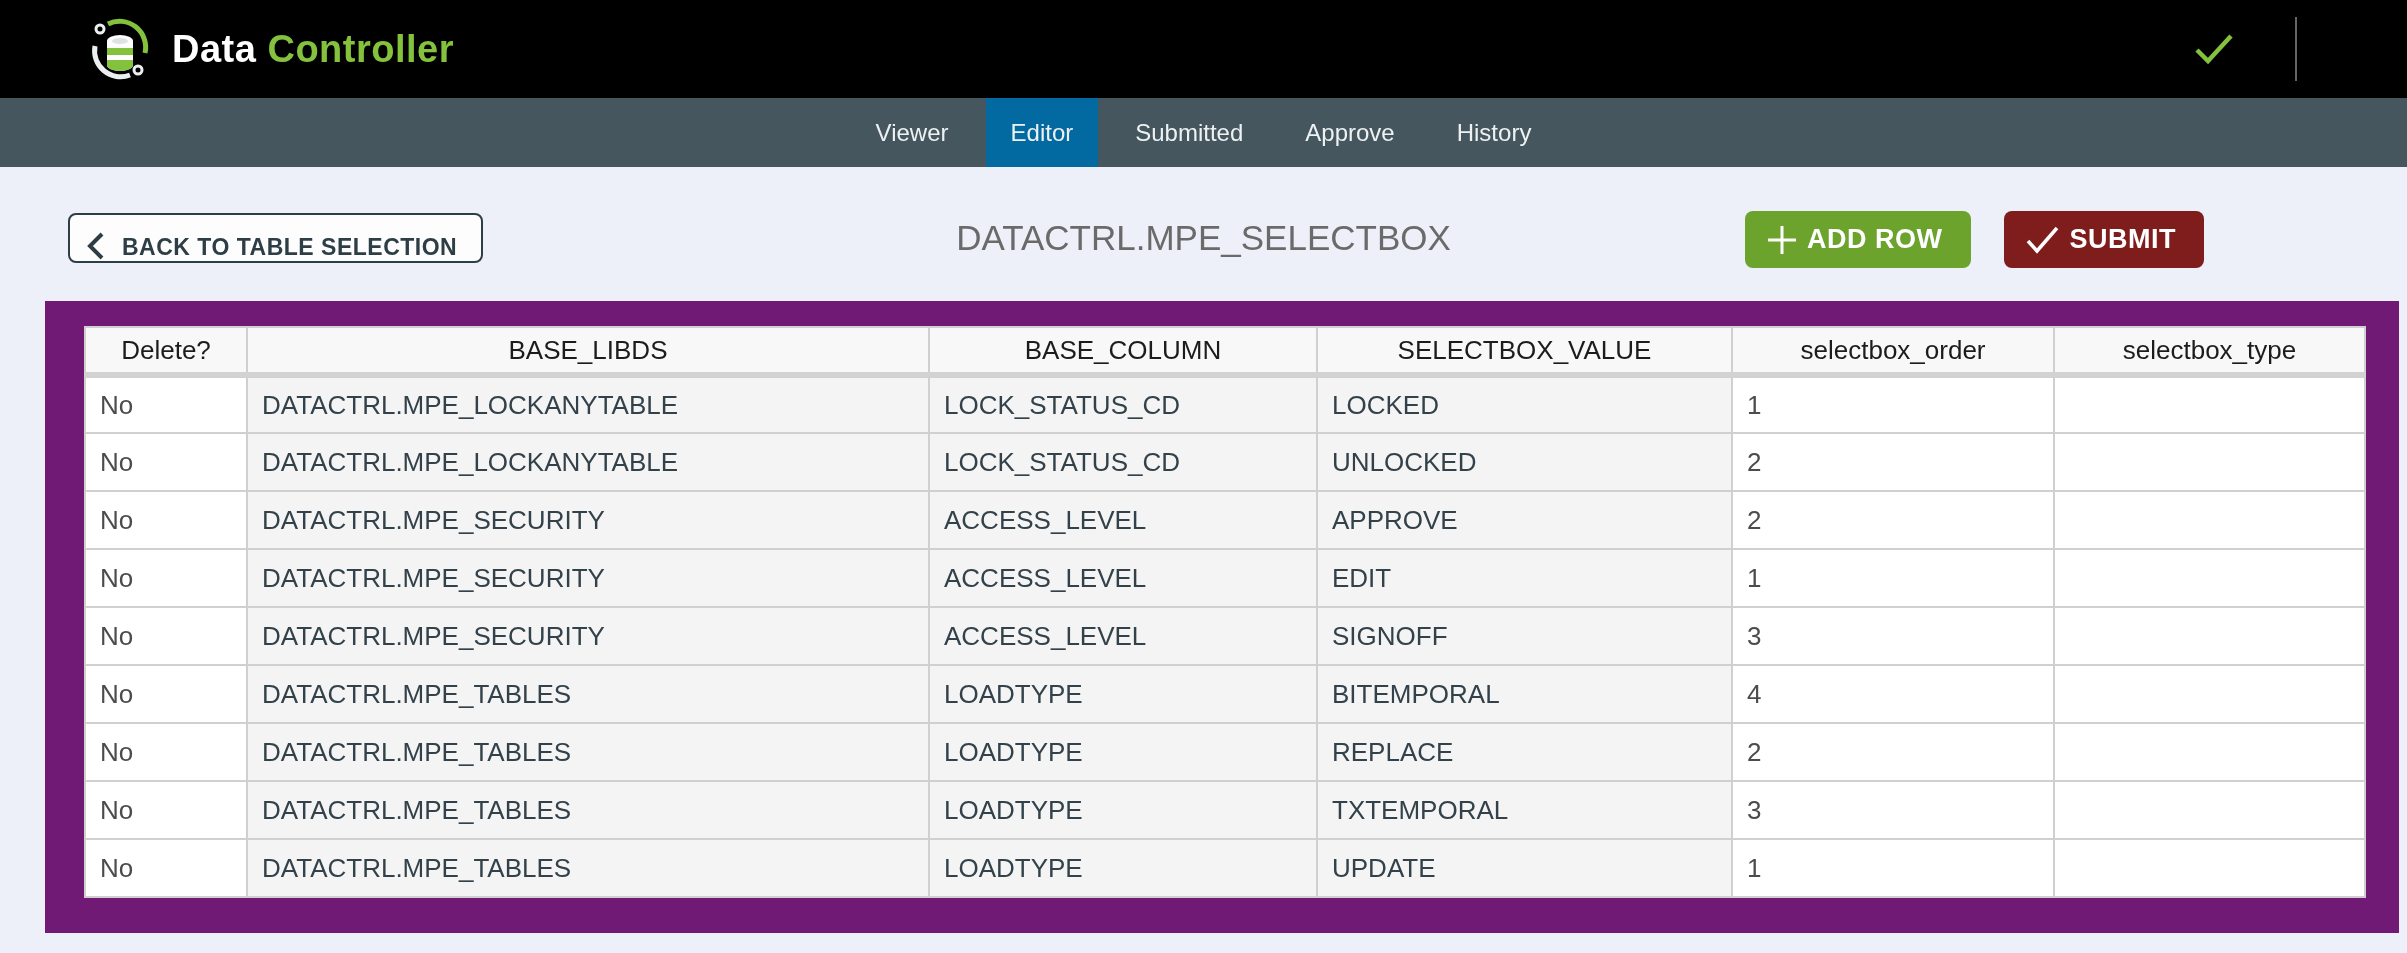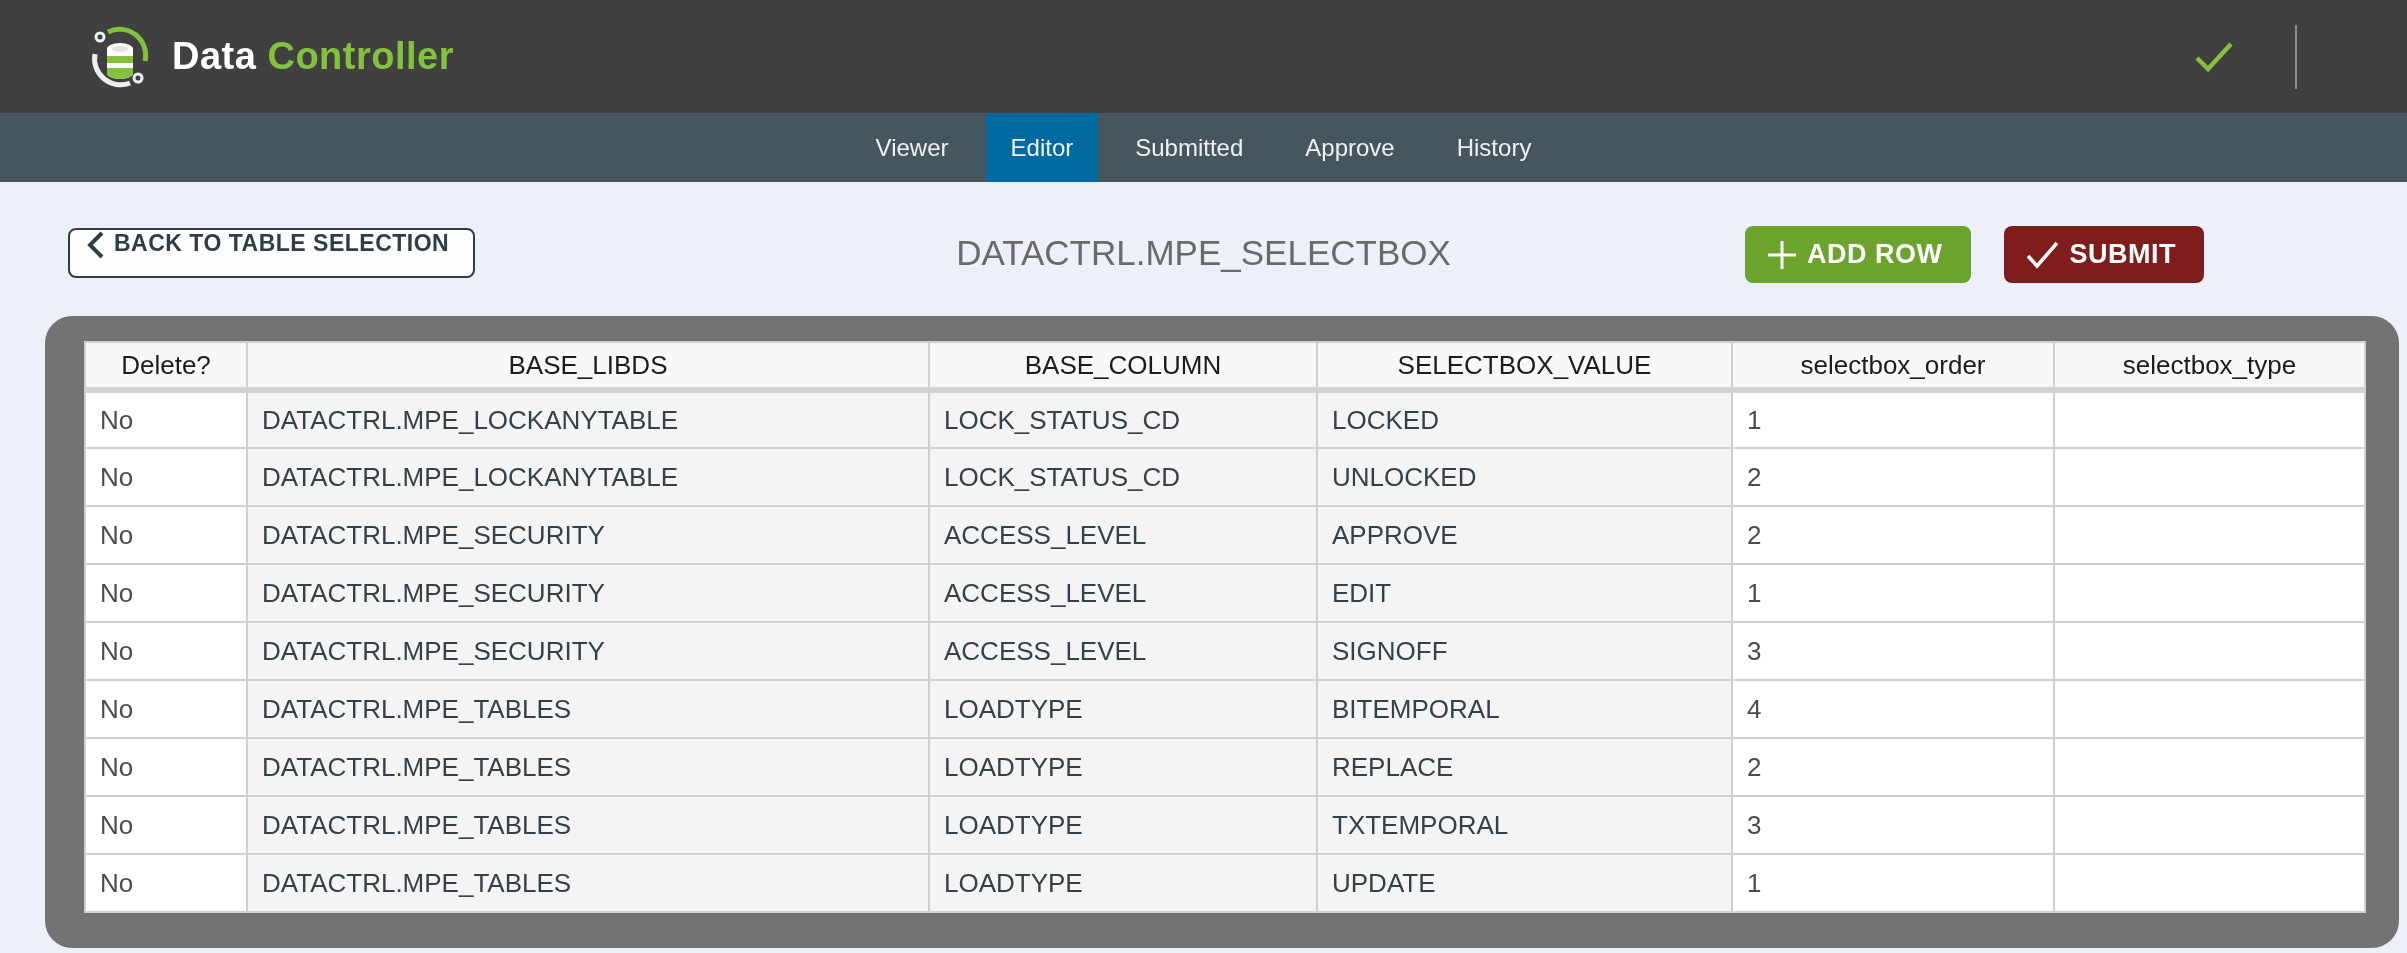--- a/index.html
+++ b/index.html
@@ -5,22 +5,22 @@
   * { margin:0; padding:0; box-sizing:border-box; }
   html,body { width:2407px; height:953px; }
   body {
     font-family:"Liberation Sans", sans-serif;
     background:#eef0f9;
     overflow:hidden;
   }
 
   
   .app-header {
-    height:113px;
-    background:#404040;
+    height:98px;
+    background:#000000;
     display:flex;
     align-items:center;
     justify-content:space-between;
   }
   .brand { display:flex; align-items:center; gap:20px; margin-left:88px; cursor:pointer; }
   .brand-text { font-size:38px; font-weight:bold; color:#ffffff; letter-spacing:0.5px; }
   .brand-green { color:#84c13c; }
 
   .header-right { display:flex; align-items:center; margin-right:52px; }
   .status-check { margin-right:58px; display:flex; align-items:center; }
@@ -56,23 +56,23 @@
 
   
   .content { position:relative; height:766px; }
 
   .back-button {
     position:absolute; left:68px; top:46px;
     height:50px;
     background:#fdfdfe;
     border:2px solid #2e3e46;
     border-radius:8px;
-    display:flex; align-items:flex-start;
+    display:flex; align-items:flex-end;
     padding:0 24px 0 16px;
-    gap:8px;
+    gap:16px;
     color:#2e3e46;
     font-weight:bold;
     font-size:23px;
     letter-spacing:0.5px;
     cursor:pointer;
   }
 
   .page-title {
     position:absolute; left:0; right:0; top:46px;
     height:50px; line-height:50px;
@@ -98,22 +98,21 @@
     padding:0 28px 0 20px;
     gap:8px;
     cursor:pointer;
   }
   .btn-add { background:#6ba32c; }
   .btn-submit { background:#7f1d1d; }
 
   .panel {
     position:absolute;
     left:45px; right:8px; top:134px; bottom:0;
-    background:#737373;
-    border-radius:27px;
+    background:#701a75;
   }
 
   
   .grid {
     position:absolute; left:39px; top:25px;
     width:2280px;
     border-collapse:collapse;
     table-layout:fixed;
     font-size:26px;
   }

